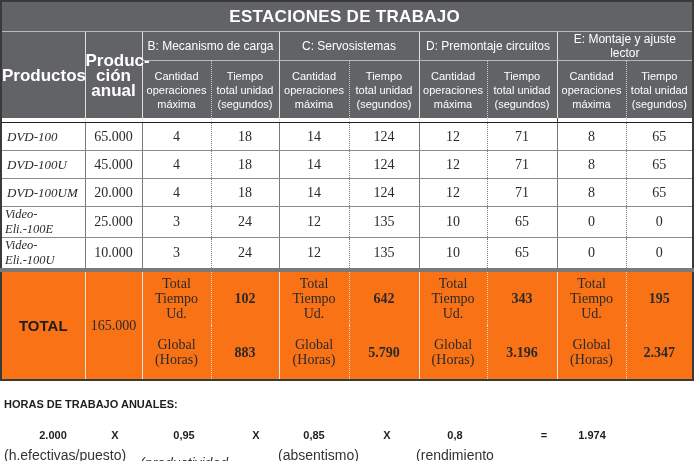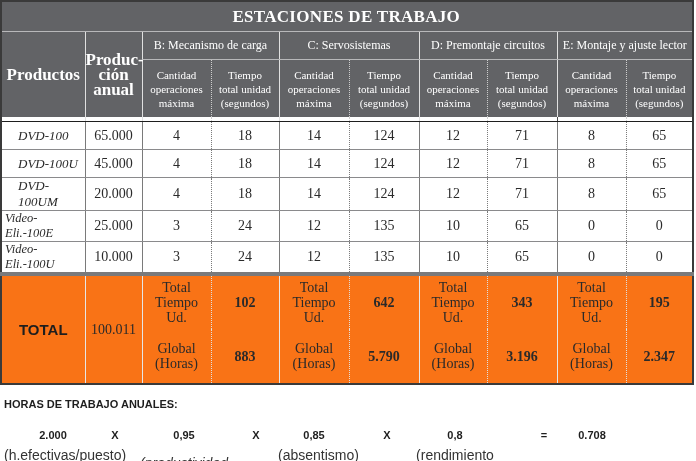--- a/index.html
+++ b/index.html
@@ -1,27 +1,27 @@
 <!DOCTYPE html>
 <html><head>
   <meta charset="utf-8">
   <style>
     html, body { margin: 0; padding: 0; background: #ffffff; }
     body { width: 696px; height: 461px; position: relative; overflow: hidden; font-family: "Liberation Sans", sans-serif; }
     .tbl { position: absolute; left: 0; top: 0; width: 694px; }
     table { border-collapse: collapse; table-layout: fixed; width: 694px; }
     td, th { padding: 0; text-align: center; vertical-align: middle; }
-    .hdr { background: #626366; color: #ffffff; font-family: Liberation Serif, serif; font-weight: normal; }
+    .hdr { background: #626366; color: #ffffff; font-family: Liberation Sans, sans-serif; font-weight: normal; }
     .title { font-size: 17px; font-weight: bold; height: 29px; letter-spacing: 0.3px; border-bottom: 1px solid #b8b8ba; }
     .station { font-size: 12px; height: 27px; border-bottom: 1px solid #b8b8ba; }
     .sub { font-size: 11px; line-height: 14px; height: 57px; }
     .colhead { font-size: 17px; font-weight: bold; line-height: 15px; }
     .gap td { height: 4px; background: #ffffff; border-bottom: 1px solid #1e1e1e; }
     .row td { height: 27px; font-family: "Liberation Serif", serif; font-size: 14px; color: #2a2a2a; border-bottom: 1px solid #8a8a8c; background: #ffffff; }
-    .row td.prod { text-align: left; padding-left: 16px; font-style: italic; font-size: 13px; }
+    .row td.prod { text-align: left; padding-left: 5px; font-style: italic; font-size: 13px; }
     .tot td { background: #f97316; font-family: "Liberation Serif", serif; font-size: 14px; color: #2a2a2a; line-height: 15px; }
     .tot td.bold { font-weight: bold; }
     .tot td.totlabel { font-family: "Liberation Sans", sans-serif; font-weight: bold; font-size: 15px; color: #1e1e1e; }
     .vsolid { border-left: 1px solid #e0e0e0; }
     .vdark { border-left: 1px solid #4a4a4a; }
     .vdot { border-left: 1px dotted #cfcfcf; }
     .row .vsolid, .row .vdark { border-left: 1px solid #7a7a7a; }
     .row .vdot { border-left: 1px dotted #7a7a7a; }
     .tot .vsolid { border-left: 1px solid #e6e6e6; }
     .tot .vdot { border-left: 1px dotted #e0e0e0; }
@@ -176,21 +176,21 @@
     <td class="vsolid">12</td>
     <td class="vdot">135</td>
     <td class="vsolid">10</td>
     <td class="vdot">65</td>
     <td class="vdark">0</td>
     <td class="vdot">0</td>
   </tr>
 
   <tr class="tot" style="border-top:4px solid #7a7a7c;">
     <td class="totlabel" rowspan="2">TOTAL</td>
-    <td class="vsolid" rowspan="2">100.011</td>
+    <td class="vsolid" rowspan="2">165.000</td>
     <td class="vsolid" style="height:53px;">
             <div>Total</div>
             <div>Tiempo</div>
             <div>Ud.</div>
           </td>
     <td class="vdot bold">102</td>
     <td class="vsolid">
             <div>Total</div>
             <div>Tiempo</div>
             <div>Ud.</div>
@@ -242,14 +242,14 @@
   <div class="f-item f-val" style="left:108px;top:31px;width:14px;">X</div>
   <div class="f-item f-val" style="left:132px;top:31px;width:104px;">0,95</div>
   <div class="f-item f-lbl" style="left:132px;top:57px;width:104px;font-style:italic;">(productividad lab.)</div>
   <div class="f-item f-val" style="left:249px;top:31px;width:14px;">X</div>
   <div class="f-item f-val" style="left:278px;top:31px;width:72px;text-align:center;">0,85</div>
   <div class="f-item f-lbl" style="left:278px;top:49px;width:72px;">(absentismo)</div>
   <div class="f-item f-val" style="left:380px;top:31px;width:14px;">X</div>
   <div class="f-item f-val" style="left:398px;top:31px;width:114px;">0,8</div>
   <div class="f-item f-lbl" style="left:398px;top:49px;width:114px;">(rendimiento equipos)</div>
   <div class="f-item f-val" style="left:537px;top:31px;width:14px;">=</div>
-  <div class="f-item f-val" style="left:572px;top:31px;width:40px;">0.708</div>
+  <div class="f-item f-val" style="left:572px;top:31px;width:40px;">1.974</div>
 </div>
 
 </body></html>

